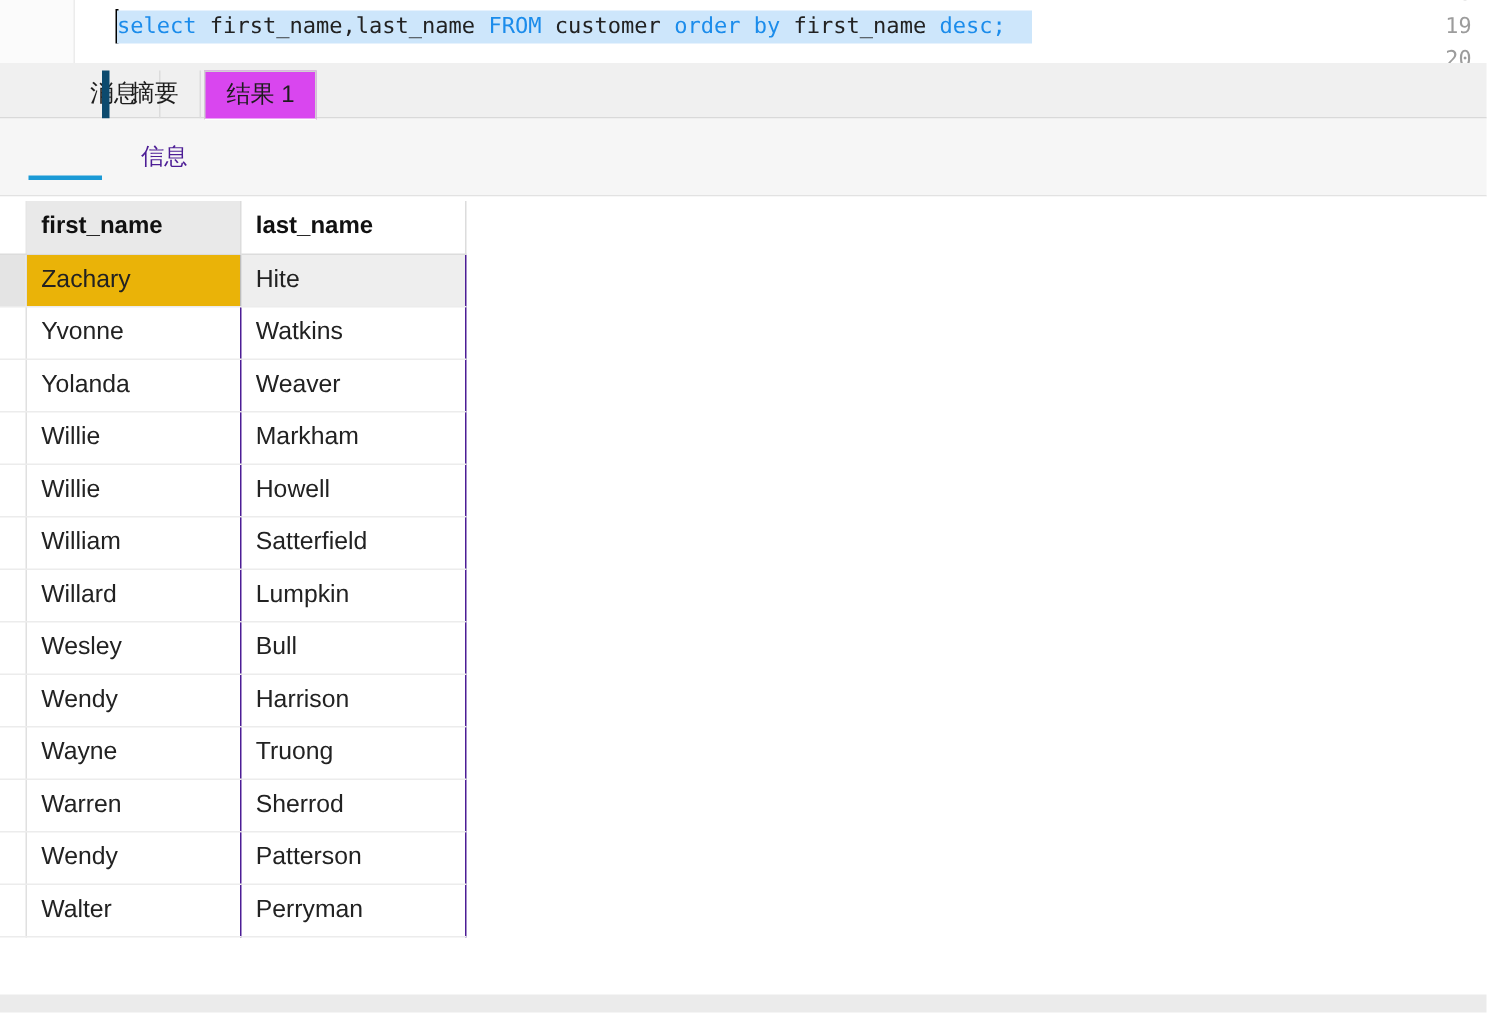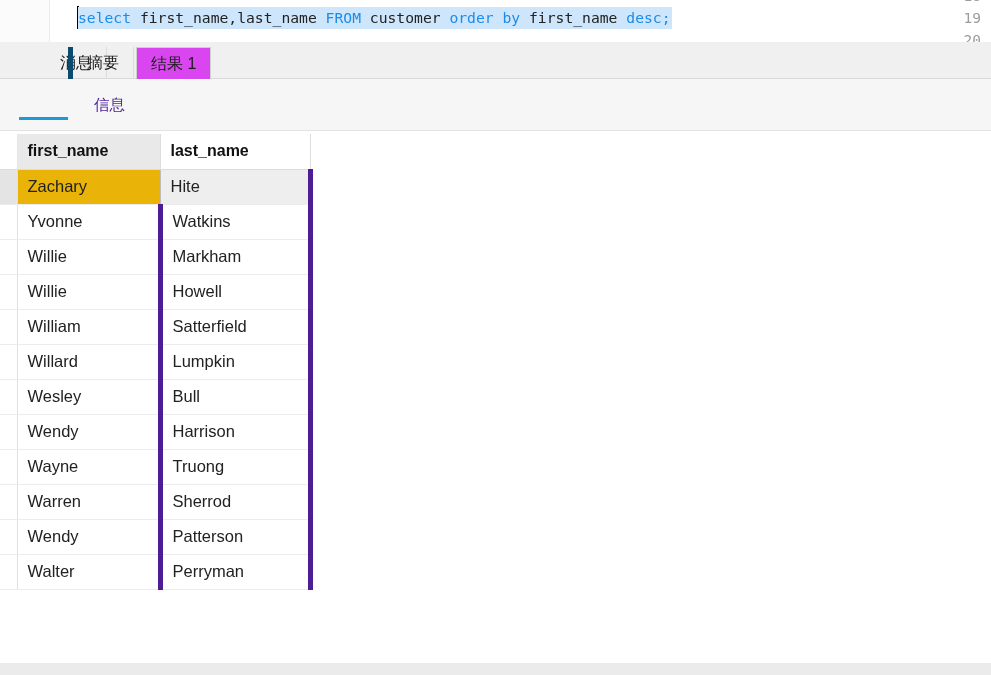--- a/index.html
+++ b/index.html
@@ -44,21 +44,21 @@
     position: absolute;
     left: 78px;
     top: 7px;
     height: 22px;
     line-height: 22px;
     white-space: pre;
     font-family: "DejaVu Sans Mono", monospace;
     font-size: 14.7px;
     background: #cde6fb;
     color: #222222;
-    padding-right: 1px;
+    padding-right: 17px;
   }
   .code-line .kw { color: #1b8ceb; }
   .caret {
     position: absolute;
     left: 77px; top: 6px;
     width: 2px; height: 23px;
     background: #000000;
   }
 
   
@@ -134,21 +134,21 @@
     left: 0; top: 3px;
     border-collapse: collapse;
     table-layout: fixed;
   }
   .grid td, .grid th {
     height: 35px;
     padding: 0;
     font-weight: normal;
     text-align: left;
     vertical-align: middle;
-    border-right: 5px solid #4c1d95;
+    border-right: 1px solid #4c1d95;
     border-bottom: 1px solid #ececec;
     font-size: 16.5px;
     color: #222222;
     overflow: hidden;
     white-space: nowrap;
   }
   .col-gutter { width: 17px; }
   .col-a { width: 143px; }
   .col-b { width: 150px; }
 
@@ -243,20 +243,29 @@
           <td class="cell-a">
             <span class="cell-pad">Yvonne</span>
           </td>
           <td class="cell-b">
             <span class="cell-pad">Watkins</span>
           </td>
         </tr>
         <tr>
           <td class="gutter-cell"></td>
           <td class="cell-a">
+            <span class="cell-pad">Yolanda</span>
+          </td>
+          <td class="cell-b">
+            <span class="cell-pad">Weaver</span>
+          </td>
+        </tr>
+        <tr>
+          <td class="gutter-cell"></td>
+          <td class="cell-a">
             <span class="cell-pad">Willie</span>
           </td>
           <td class="cell-b">
             <span class="cell-pad">Markham</span>
           </td>
         </tr>
         <tr>
           <td class="gutter-cell"></td>
           <td class="cell-a">
             <span class="cell-pad">Willie</span>

